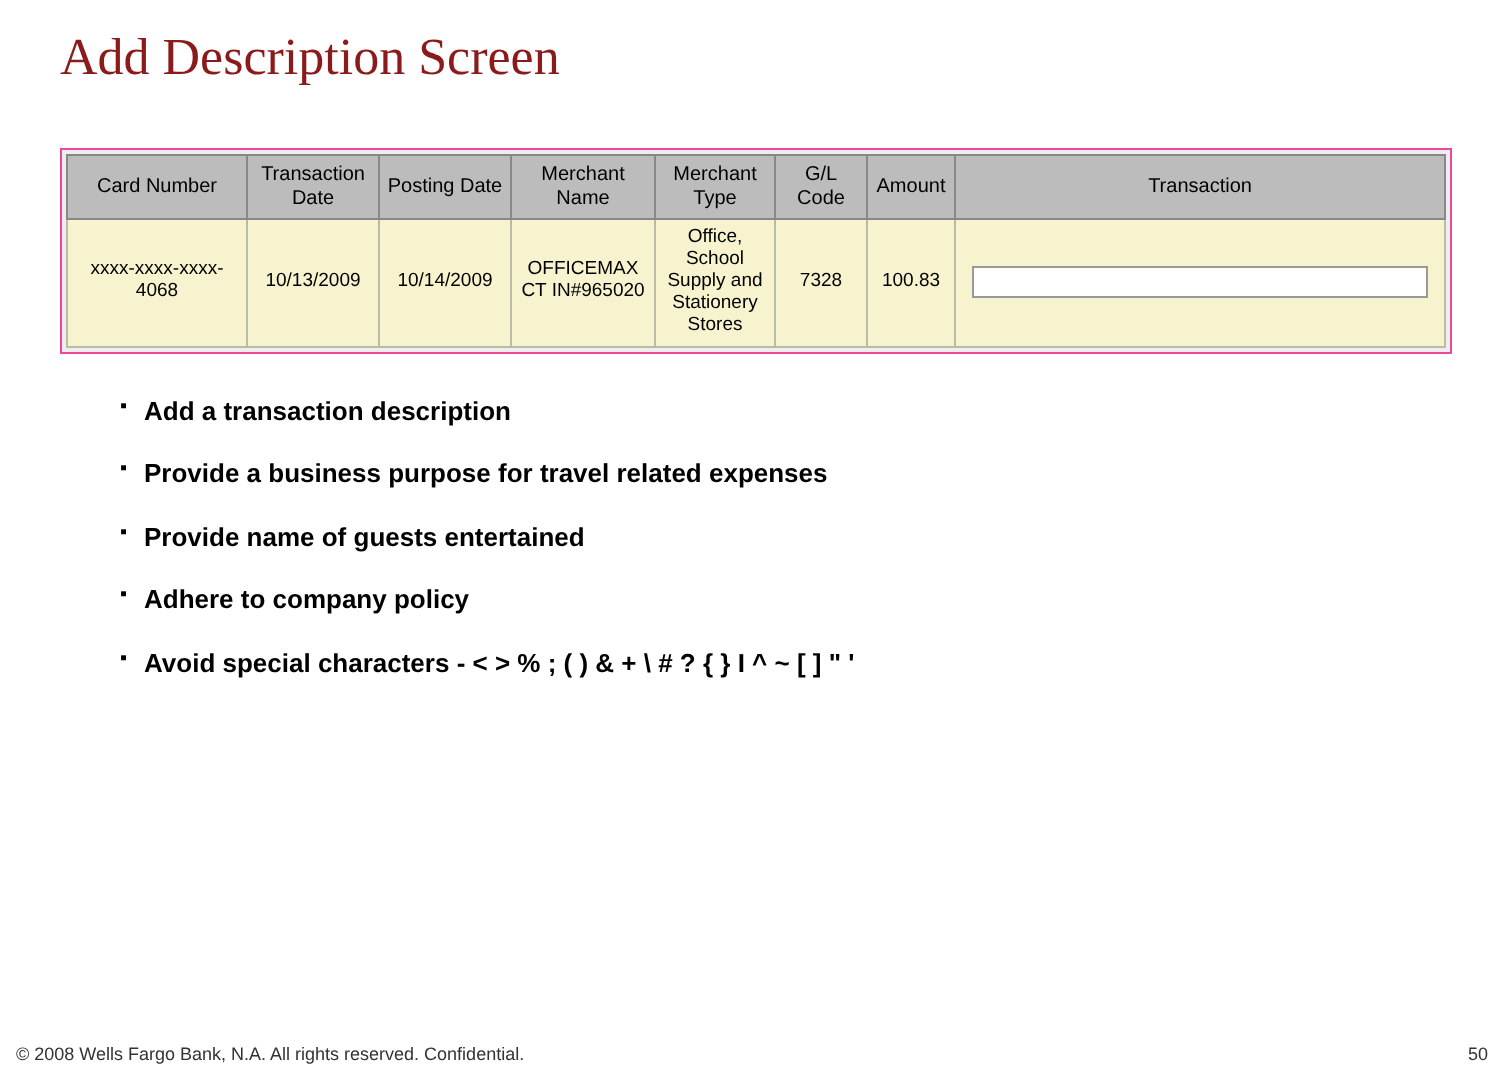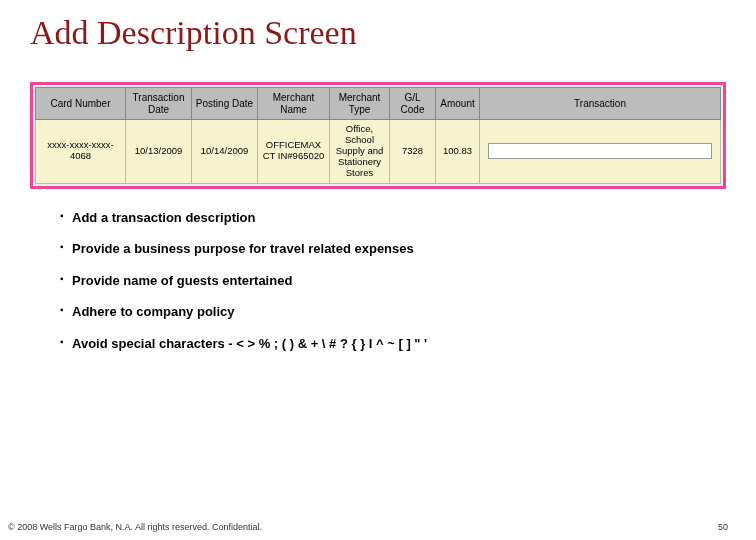--- a/index.html
+++ b/index.html
@@ -6,27 +6,27 @@
   html, body { width: 756px; height: 540px; }
   body {
     font-family: Verdana, Arial, sans-serif;
     background: #fff;
     position: relative;
     color: #000;
   }
   .title {
     font-family: "Times New Roman", serif;
     color: #8b1a1a;
-    font-size: 34px;
+    font-size: 26px;
     padding: 14px 0 0 30px;
     font-weight: normal;
   }
   .table-wrap {
     margin: 30px 30px 0 30px;
-    border: 3px solid #ec4899;
+    border: 1px solid #ec4899;
     background: #eee;
     padding: 2px;
   }
   table {
     width: 100%;
     border-collapse: collapse;
     table-layout: fixed;
     font-size: 10px;
     background: #fff;
   }
@@ -91,21 +91,21 @@
   .note {
     font-size: 13px;
     font-style: italic;
     line-height: 1.35;
     margin-bottom: 26px;
   }
   .footer {
     position: absolute;
     bottom: 8px;
     left: 8px;
-    right: 28px;
+    right: 12px;
     display: flex;
     justify-content: space-between;
     align-items: flex-end;
     font-size: 9px;
     color: #333;
   }
 </style>
 </head>
 <body>
 

